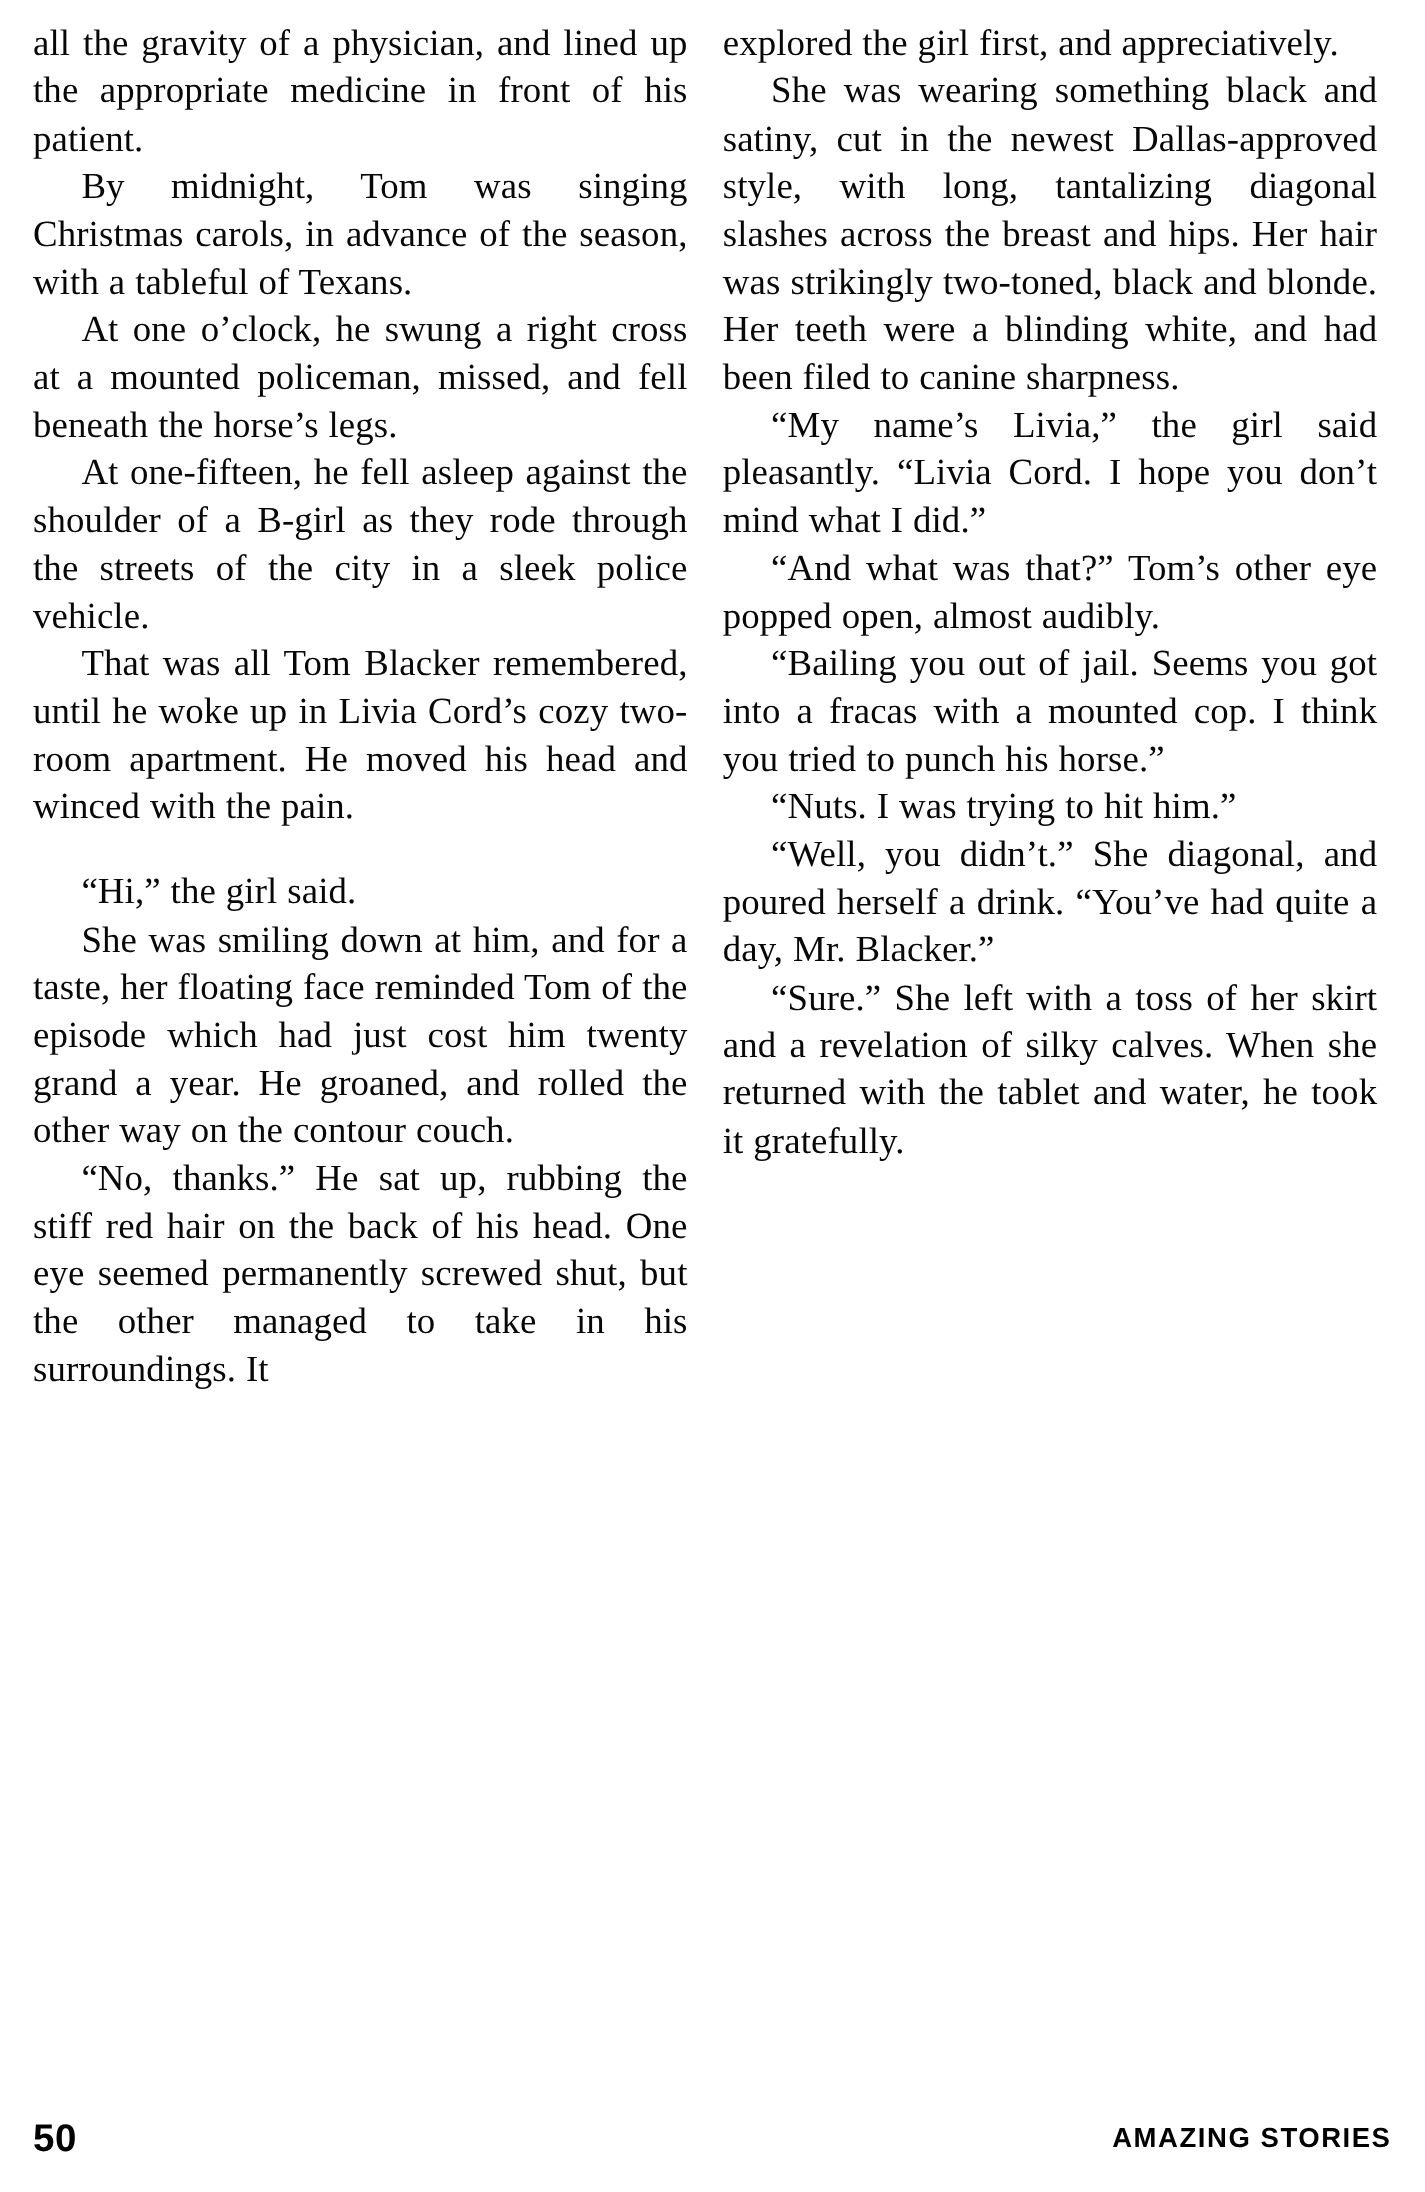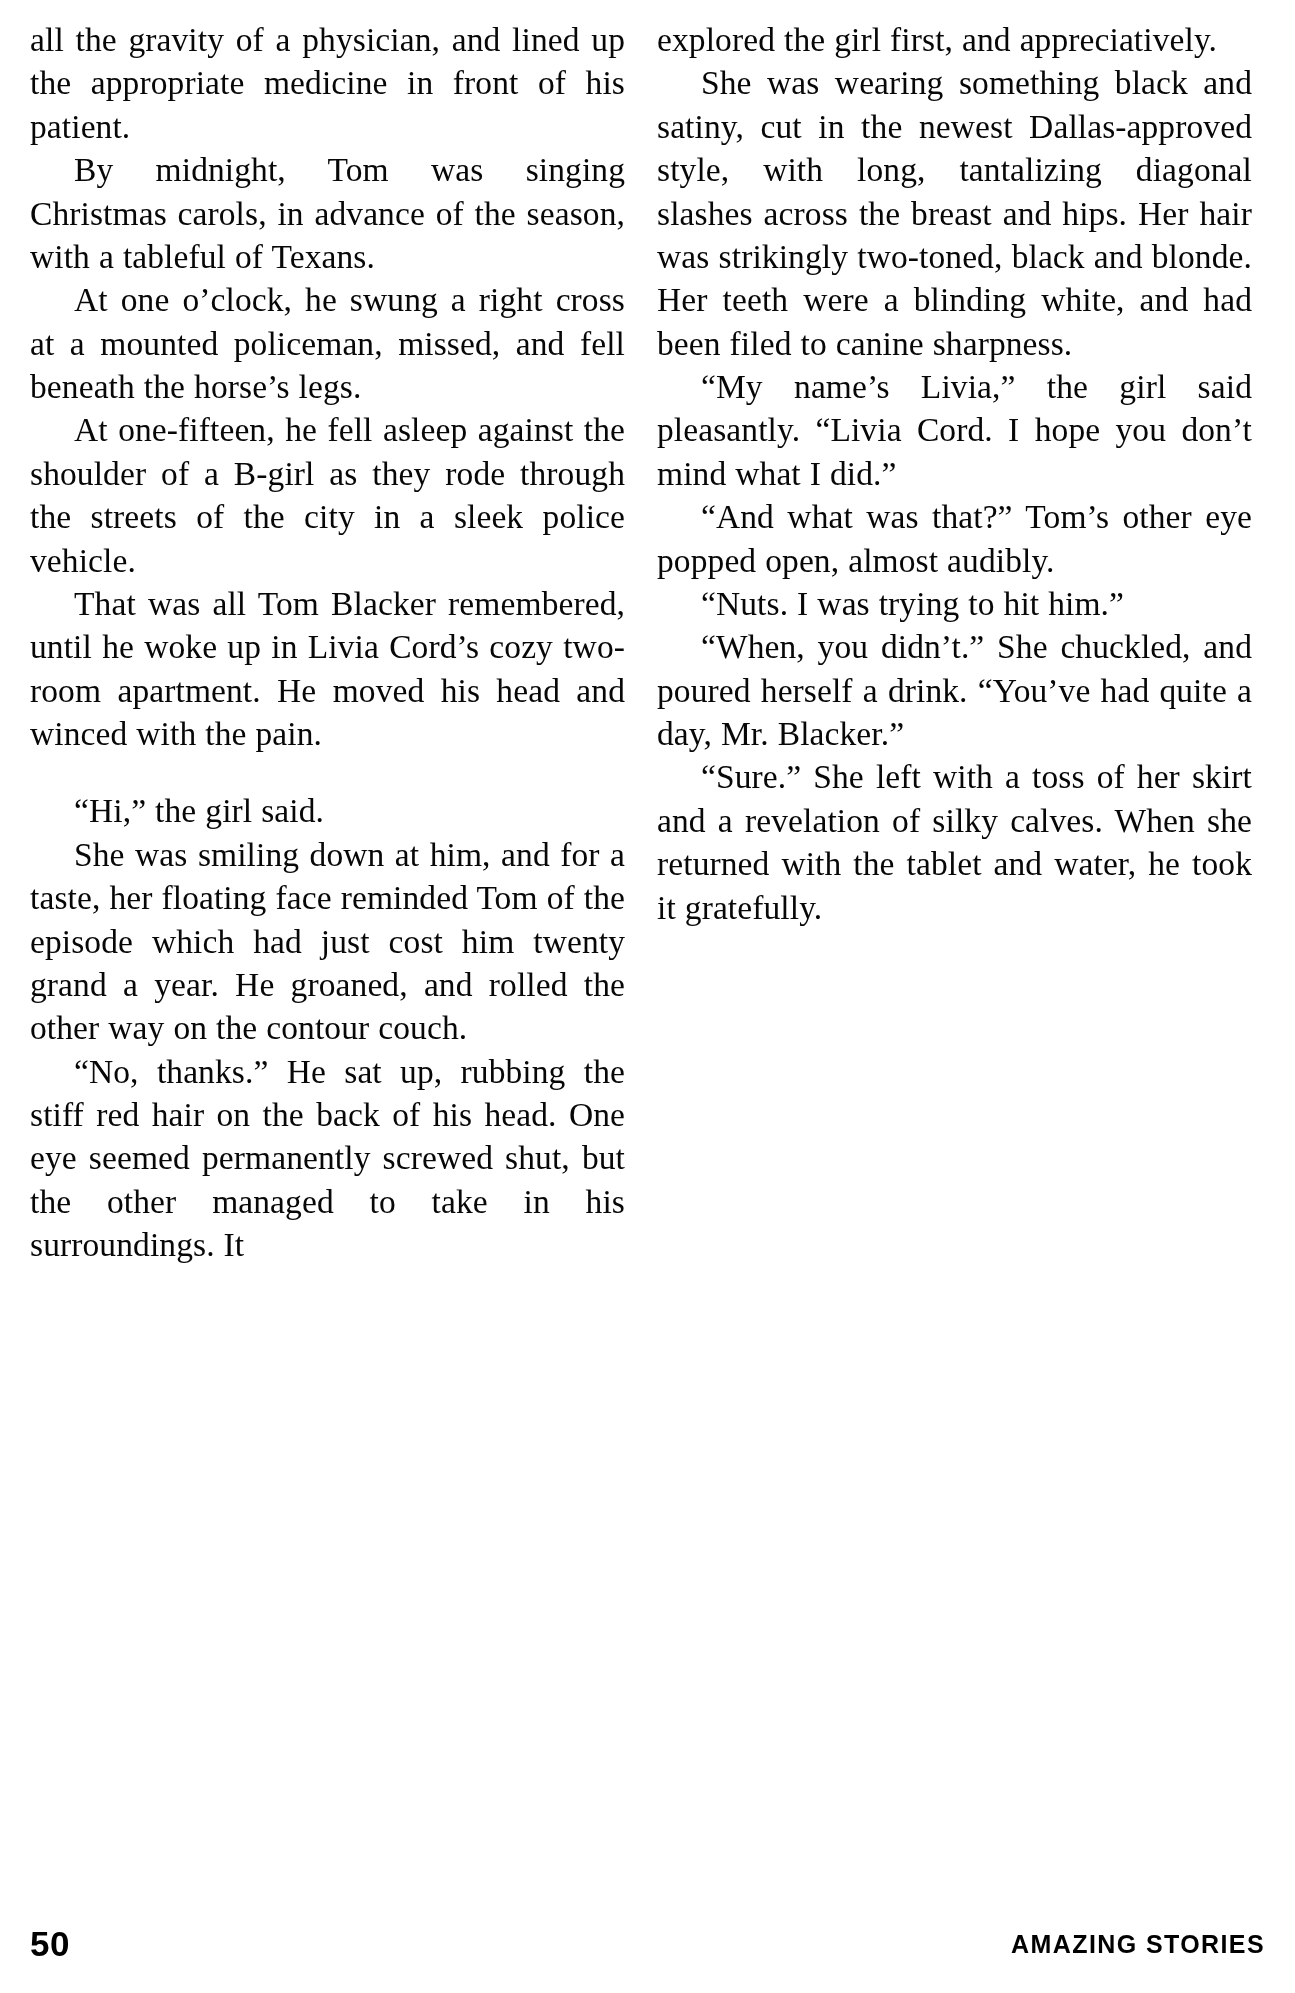--- a/index.html
+++ b/index.html
@@ -98,22 +98,23 @@
       <p class="indent">“Hi,” the girl said.</p>
       <p class="indent">She was smiling down at him, and for a taste, her floating face reminded Tom of the episode which had just cost him twenty grand a year. He groaned, and rolled the other way on the contour couch.</p>
       <p class="indent">“No, thanks.” He sat up, rubbing the stiff red hair on the back of his head. One eye seemed permanently screwed shut, but the other managed to take in his surroundings. It</p>
     </div>
 
     <div class="col">
       <p class="noindent">explored the girl first, and appreciatively.</p>
       <p class="indent">She was wearing something black and satiny, cut in the newest Dallas-approved style, with long, tantalizing diagonal slashes across the breast and hips. Her hair was strikingly two-toned, black and blonde. Her teeth were a blinding white, and had been filed to canine sharpness.</p>
       <p class="indent">“My name’s Livia,” the girl said pleasantly. “Livia Cord. I hope you don’t mind what I did.”</p>
       <p class="indent">“And what was that?” Tom’s other eye popped open, almost audibly.</p>
+      <p class="indent">“Bailing you out of jail. Seems you got into a fracas with a mounted cop. I think you tried to punch his horse.”</p>
       <p class="indent">“Nuts. I was trying to hit him.”</p>
-      <p class="indent">“When, you didn’t.” She chuckled, and poured herself a drink. “You’ve had quite a day, Mr. Blacker.”</p>
+      <p class="indent">“Well, you didn’t.” She diagonal, and poured herself a drink. “You’ve had quite a day, Mr. Blacker.”</p>
       <p class="indent">“Sure.” She left with a toss of her skirt and a revelation of silky calves. When she returned with the tablet and water, he took it gratefully.</p>
     </div>
 
   </div>
 
   <div class="footer">
     <div class="folio">50</div>
     <div class="magazine">AMAZING STORIES</div>
   </div>
 </div>

